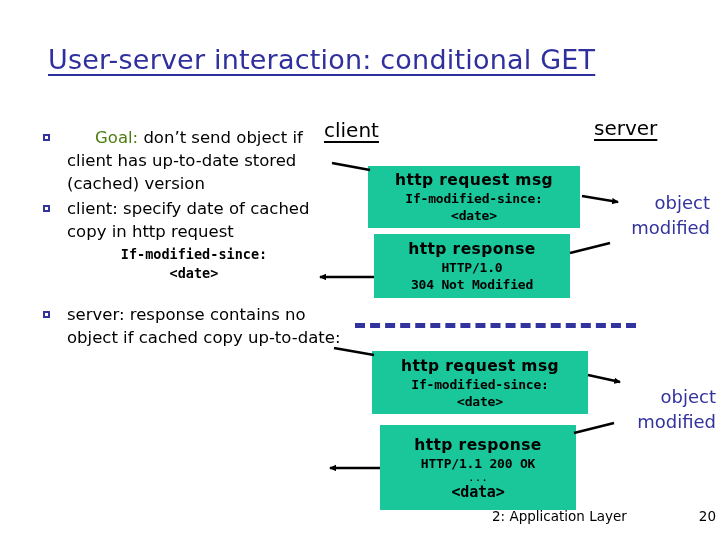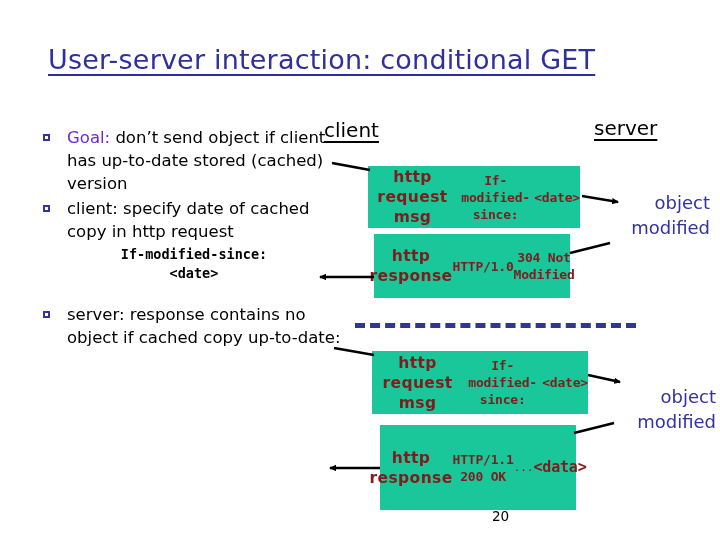--- a/index.html
+++ b/index.html
@@ -23,21 +23,21 @@
   .bullet-row{position:relative;margin-bottom:2px;}
   .bullet-mark{
     position:absolute;left:7px;top:8px;width:7px;height:7px;
     border:2px solid #33339e;background:#ffffff;box-sizing:border-box;
   }
   .bullet-text{
     margin-left:31px;
     font-family:"DejaVu Sans",sans-serif;
     font-size:16.5px;line-height:23px;color:#000000;
   }
-  .goal-word{color:#6d28d9;}
+  .goal-word{color:#4d7c0f;margin-left:28px;}
   .code-note{
     margin:2px 0 8px 0;
     font-family:"DejaVu Sans Mono","Liberation Mono",monospace;
     font-size:13.5px;font-weight:bold;line-height:19px;color:#000;
     text-align:center;padding-left:6px;
   }
   .code-note .l2{display:block;}
   .gap-a{height:12px;}
   .gap-b{height:8px;}
 
@@ -47,22 +47,22 @@
     font-family:"DejaVu Sans",sans-serif;
     font-size:20px;color:#000;
     text-decoration:underline;text-underline-offset:4px;
     text-decoration-thickness:2px;white-space:nowrap;
   }
   .lbl-client{left:312px;top:118px;}
   .lbl-server{left:582px;top:116px;}
 
   .msgbox{
     position:absolute;background:#19c79a;box-sizing:border-box;
-    display:flex;flex-direction:row;align-items:center;justify-content:center;
-    color:#7f1d1d;text-align:center;
+    display:flex;flex-direction:column;align-items:center;justify-content:center;
+    color:#000000;text-align:center;
   }
   .msgbox .hdr{
     font-family:"DejaVu Sans",sans-serif;
     font-size:15.5px;font-weight:bold;letter-spacing:.4px;line-height:20px;
   }
   .msgbox .mono{
     font-family:"DejaVu Sans Mono","Liberation Mono",monospace;
     font-size:13px;font-weight:bold;line-height:17px;letter-spacing:-.2px;
   }
   .msgbox .mono.big{font-size:15px;}
@@ -194,16 +194,17 @@
     <line x1="322" y1="348" x2="362" y2="355" stroke="#000" stroke-width="2.4"></line>
 
     <line x1="576" y1="375" x2="608" y2="382" stroke="#000" stroke-width="2.4" marker-end="url(#ah)"></line>
 
     <line x1="602" y1="423" x2="562" y2="433" stroke="#000" stroke-width="2.4"></line>
 
     <line x1="368" y1="468" x2="318" y2="468" stroke="#000" stroke-width="2.4" marker-end="url(#ah)"></line>
   </svg>
 
   <div class="footer">
+    <span>2: Application Layer</span>
     <span class="pg">20</span>
   </div>
 
 </div>
 
 </body></html>

